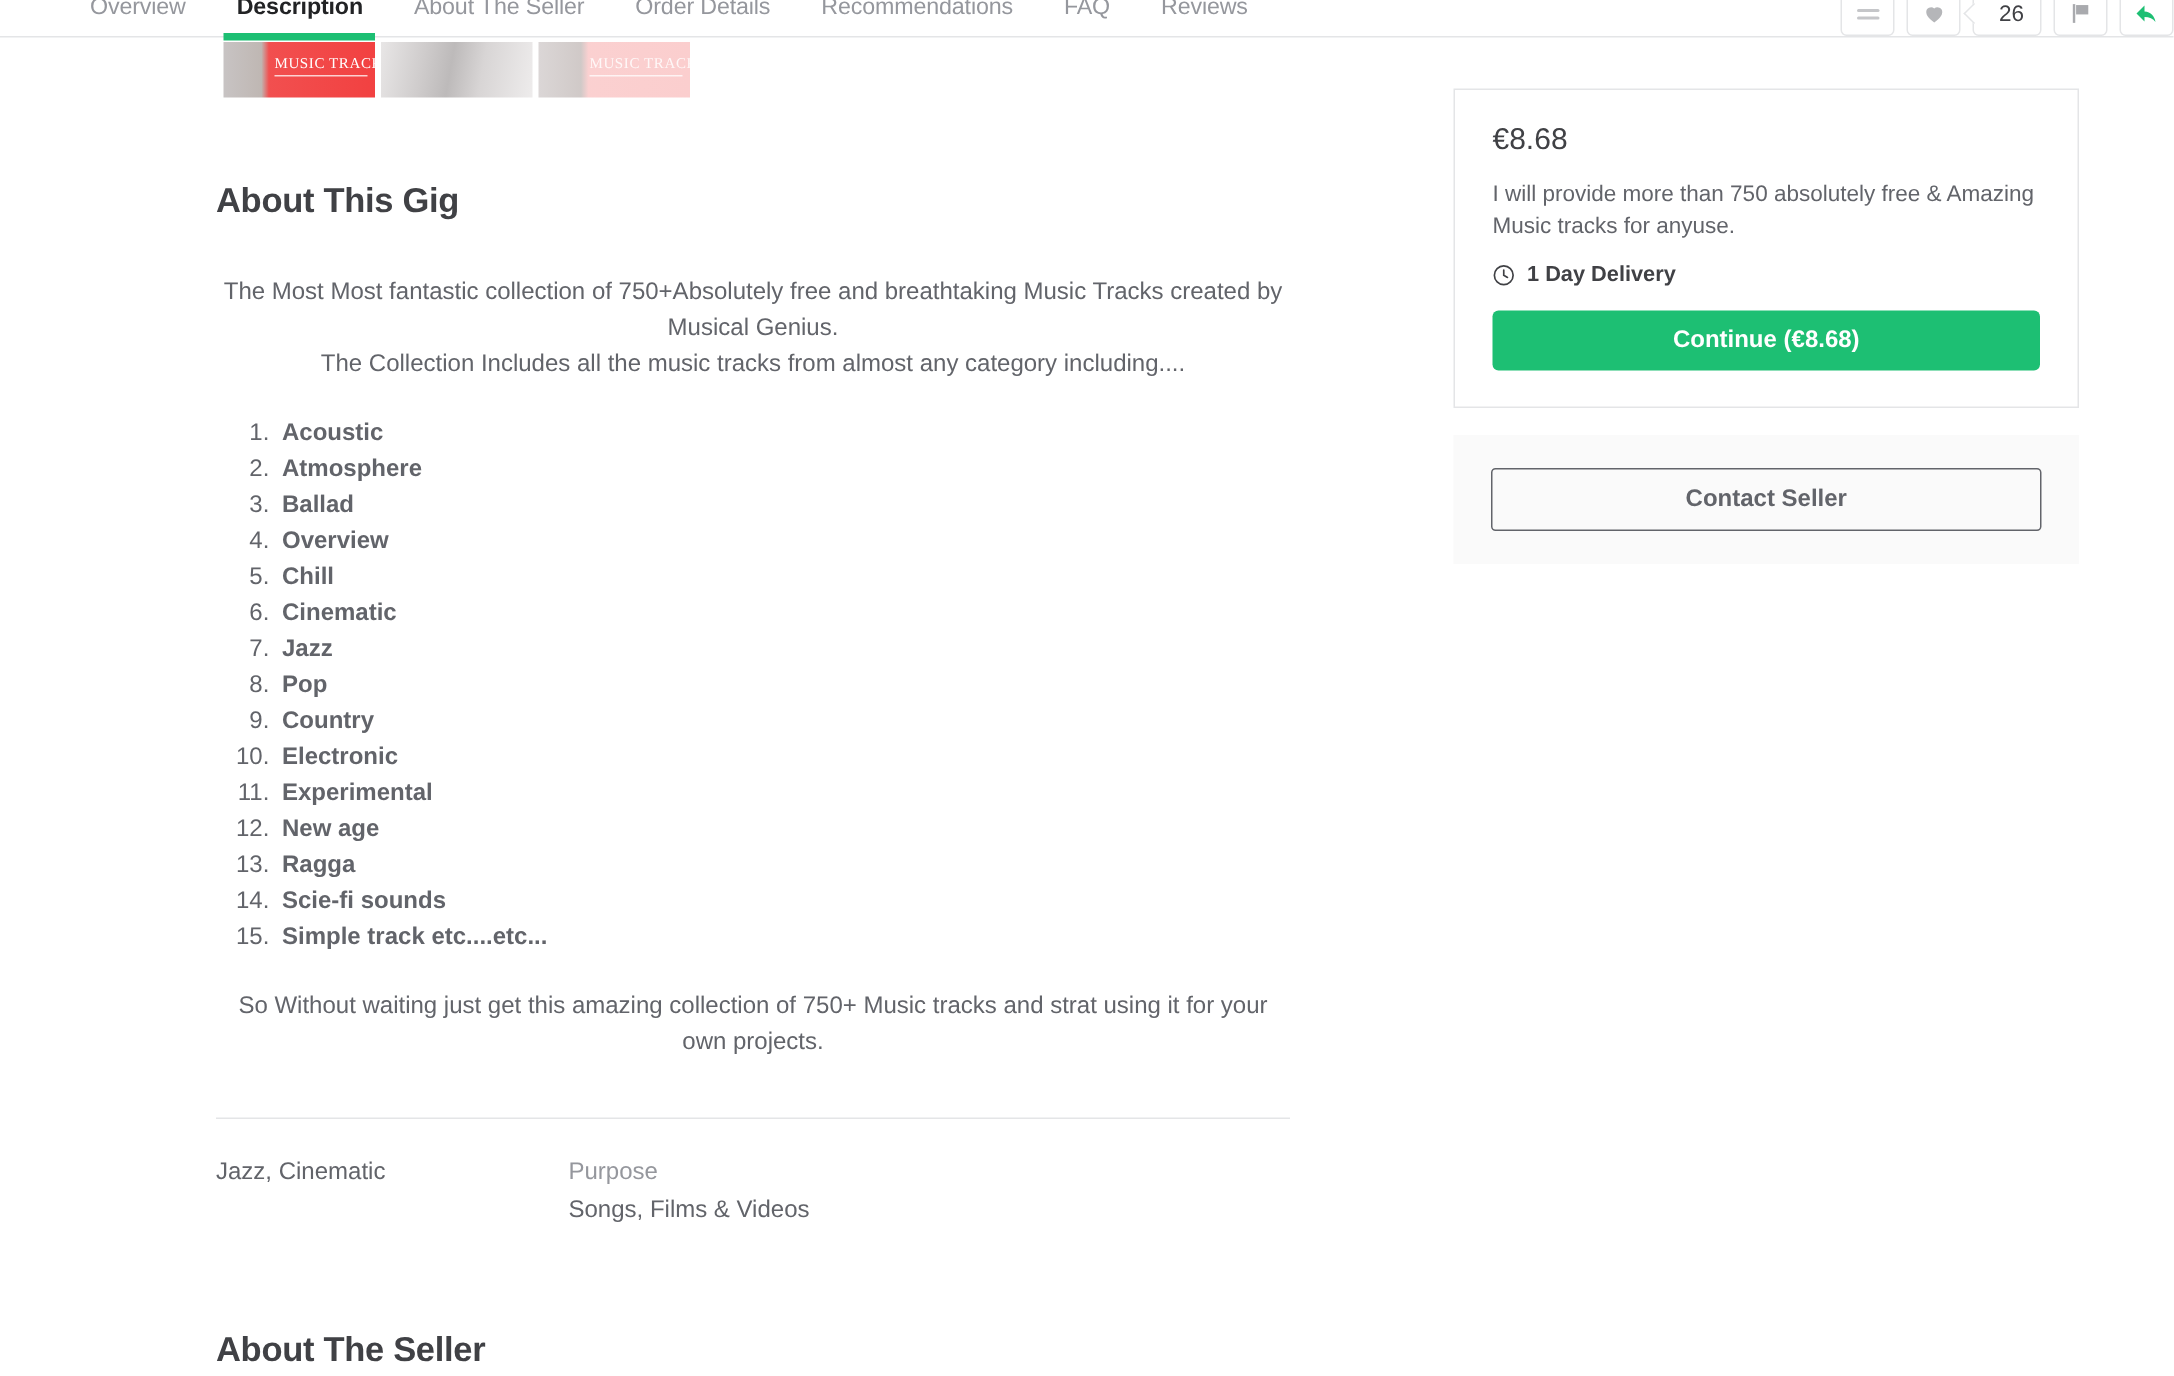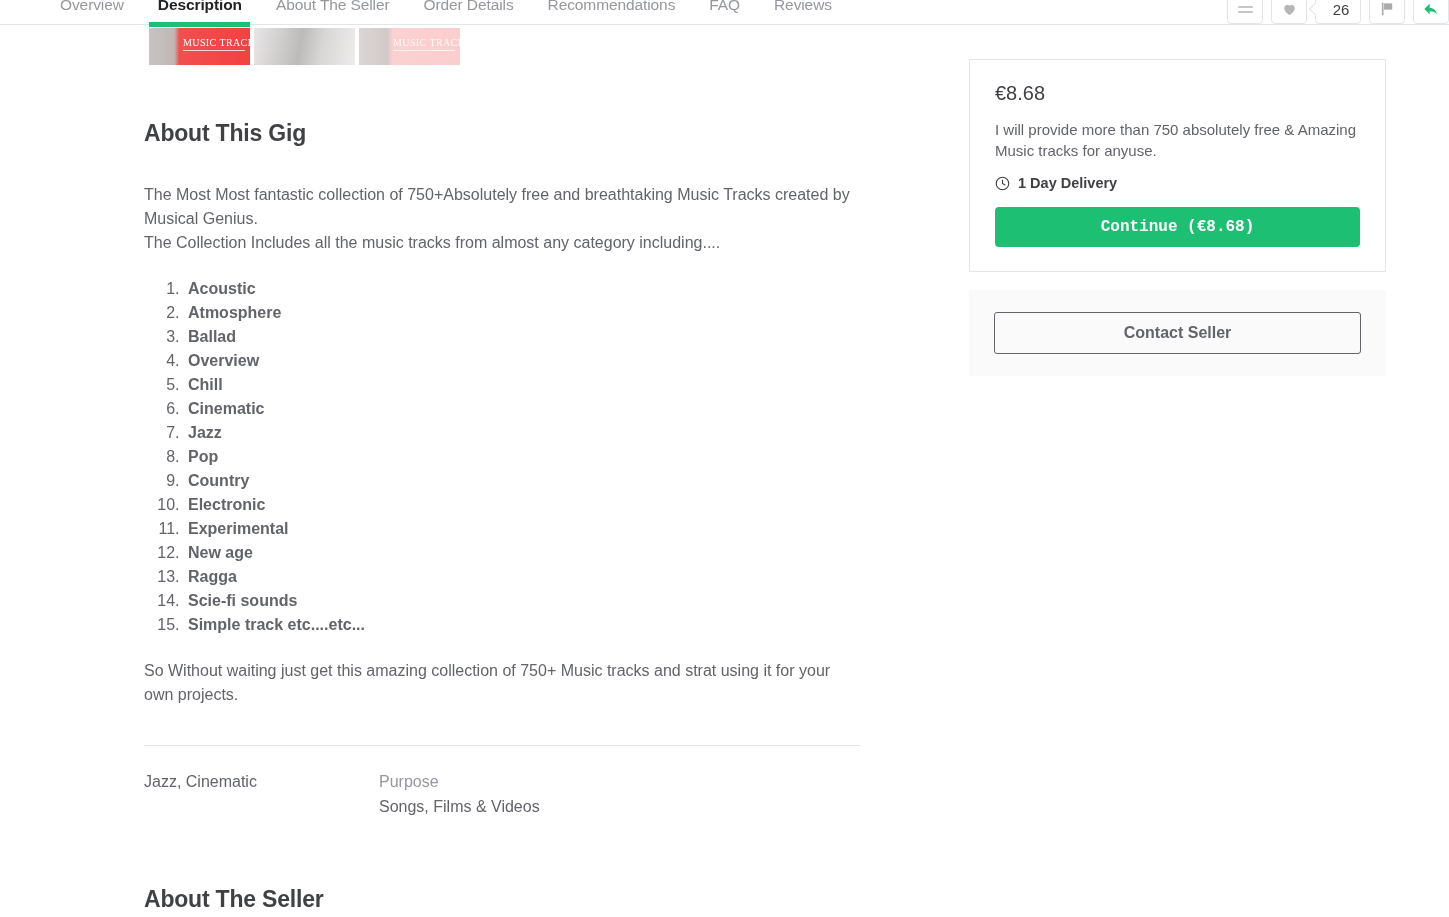--- a/index.html
+++ b/index.html
@@ -179,20 +179,21 @@
     color: #404145;
     letter-spacing: -0.2px;
     margin-bottom: 36px;
   }
 
   p.body-text {
     font-size: 16px;
     line-height: 24px;
     color: #62646a;
     margin: 0;
+    text-align: center;
   }
 
   ol.genre-list {
     margin: 22px 0 22px 0;
     padding-left: 40px;
     list-style-position: outside;
   }
   ol.genre-list li {
     font-size: 16px;
     line-height: 24px;
@@ -294,21 +295,21 @@
   .continue-btn {
     display: block;
     width: 100%;
     height: 40px;
     background: #1dbf73;
     color: #ffffff;
     border: none;
     border-radius: 4px;
     font-size: 16px;
     font-weight: 700;
-    font-family: Liberation Mono, monospace;
+    font-family: Liberation Sans, sans-serif;
     cursor: pointer;
   }
 
   .contact-card {
     margin-top: 18px;
     background: #fafafa;
     padding: 22px 25px;
   }
   .contact-btn {
     display: block;

